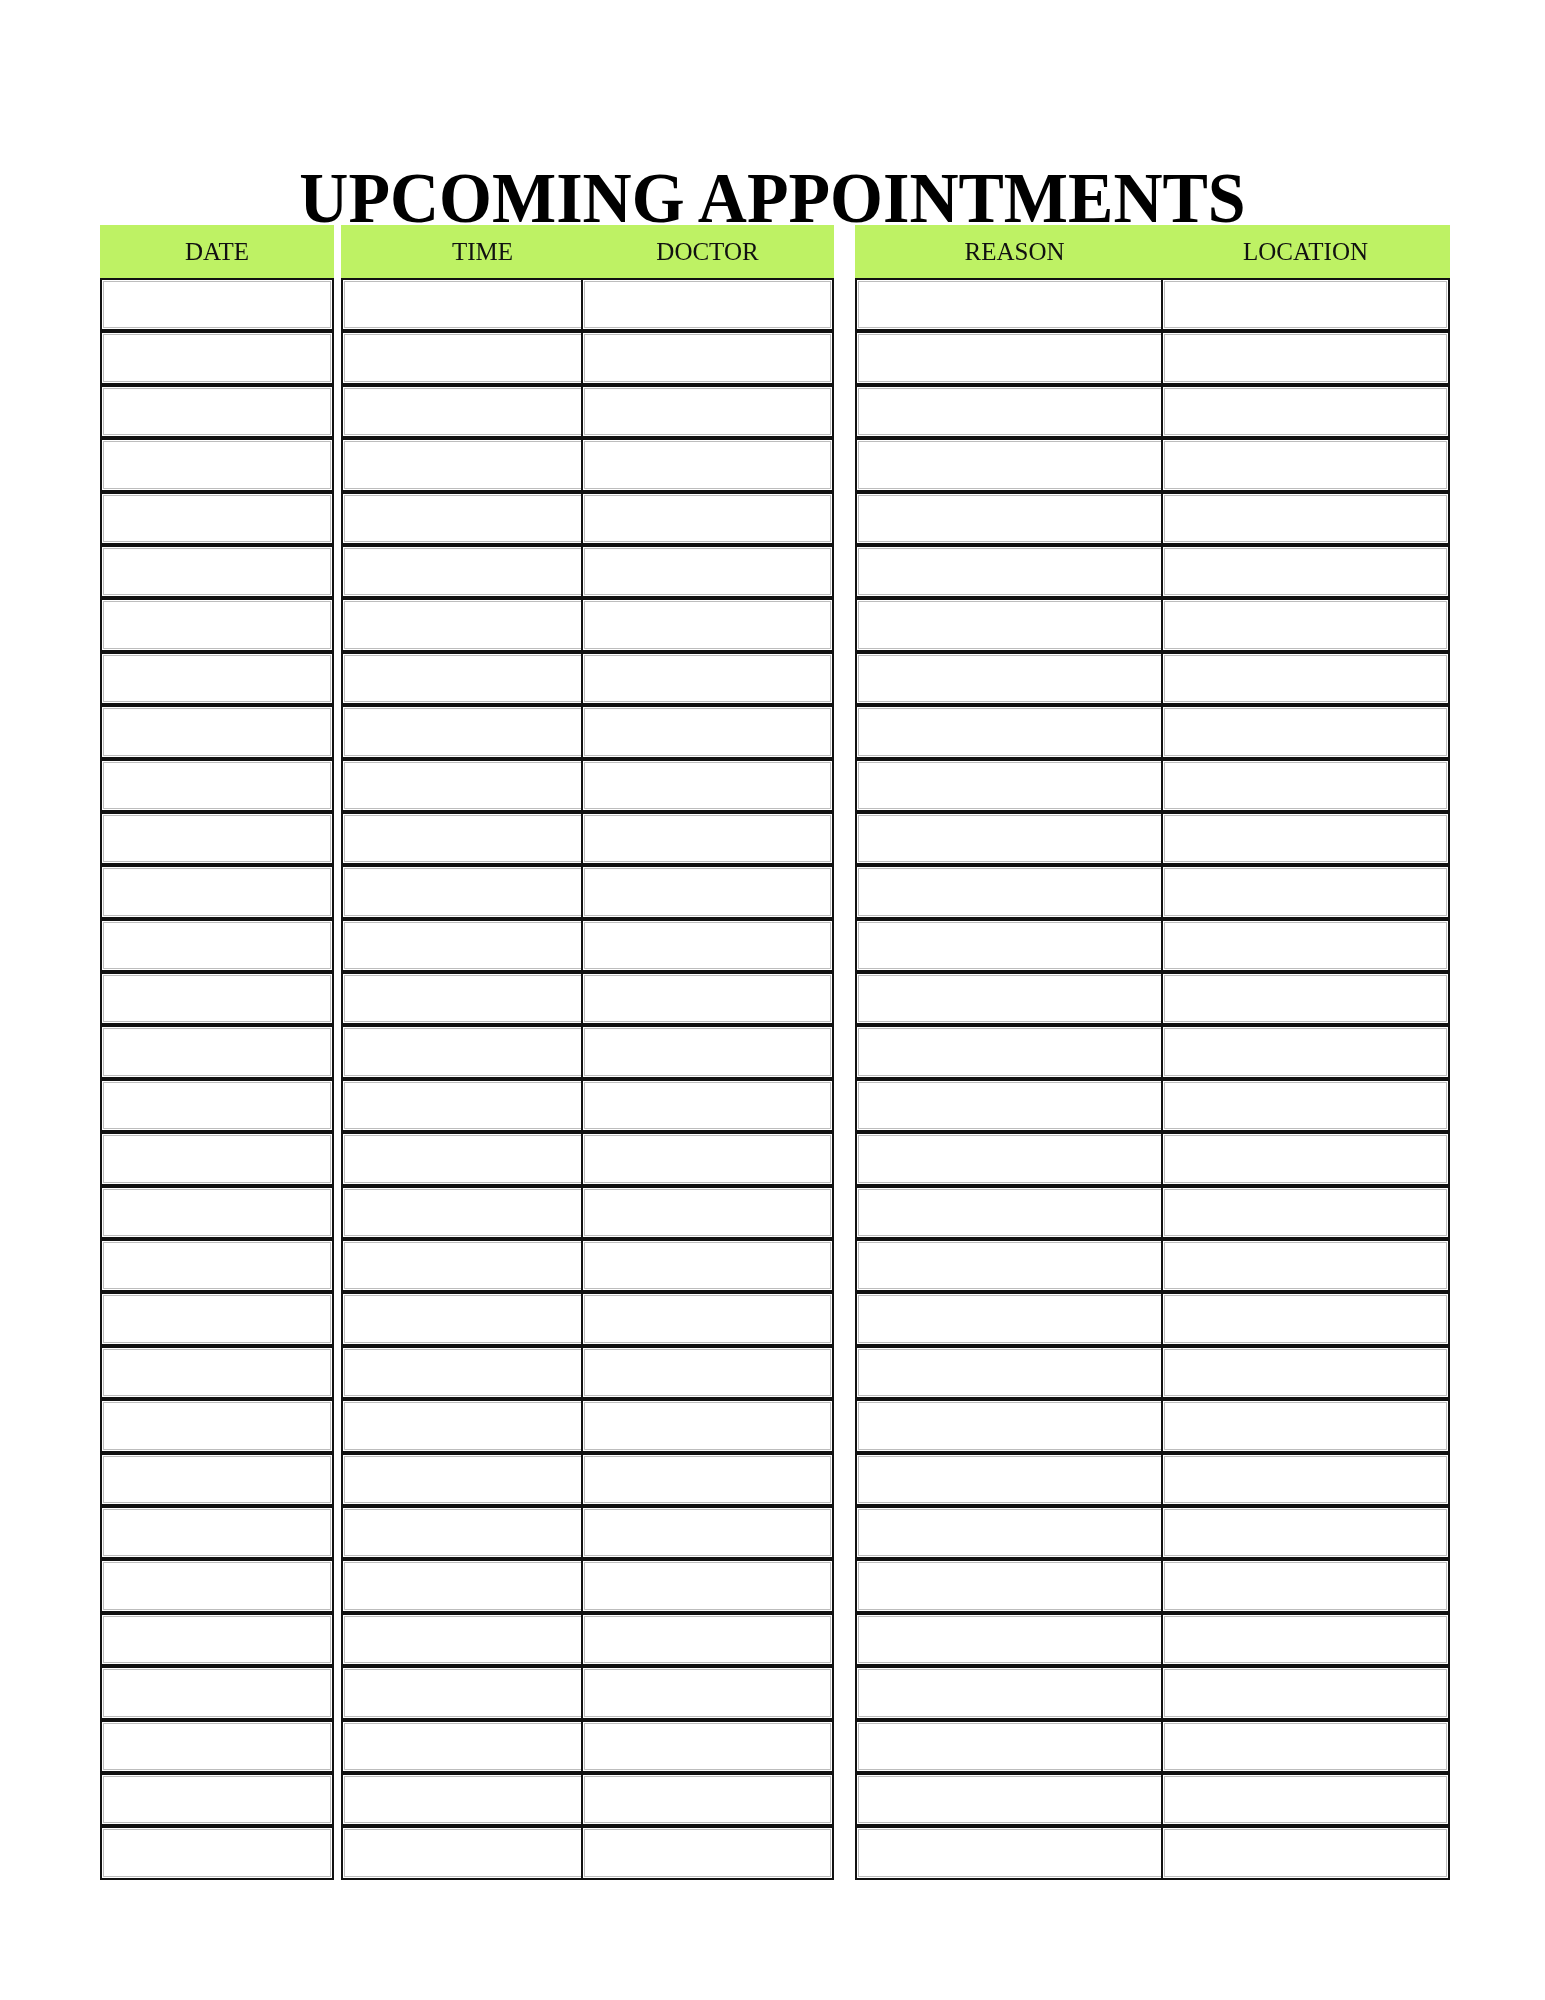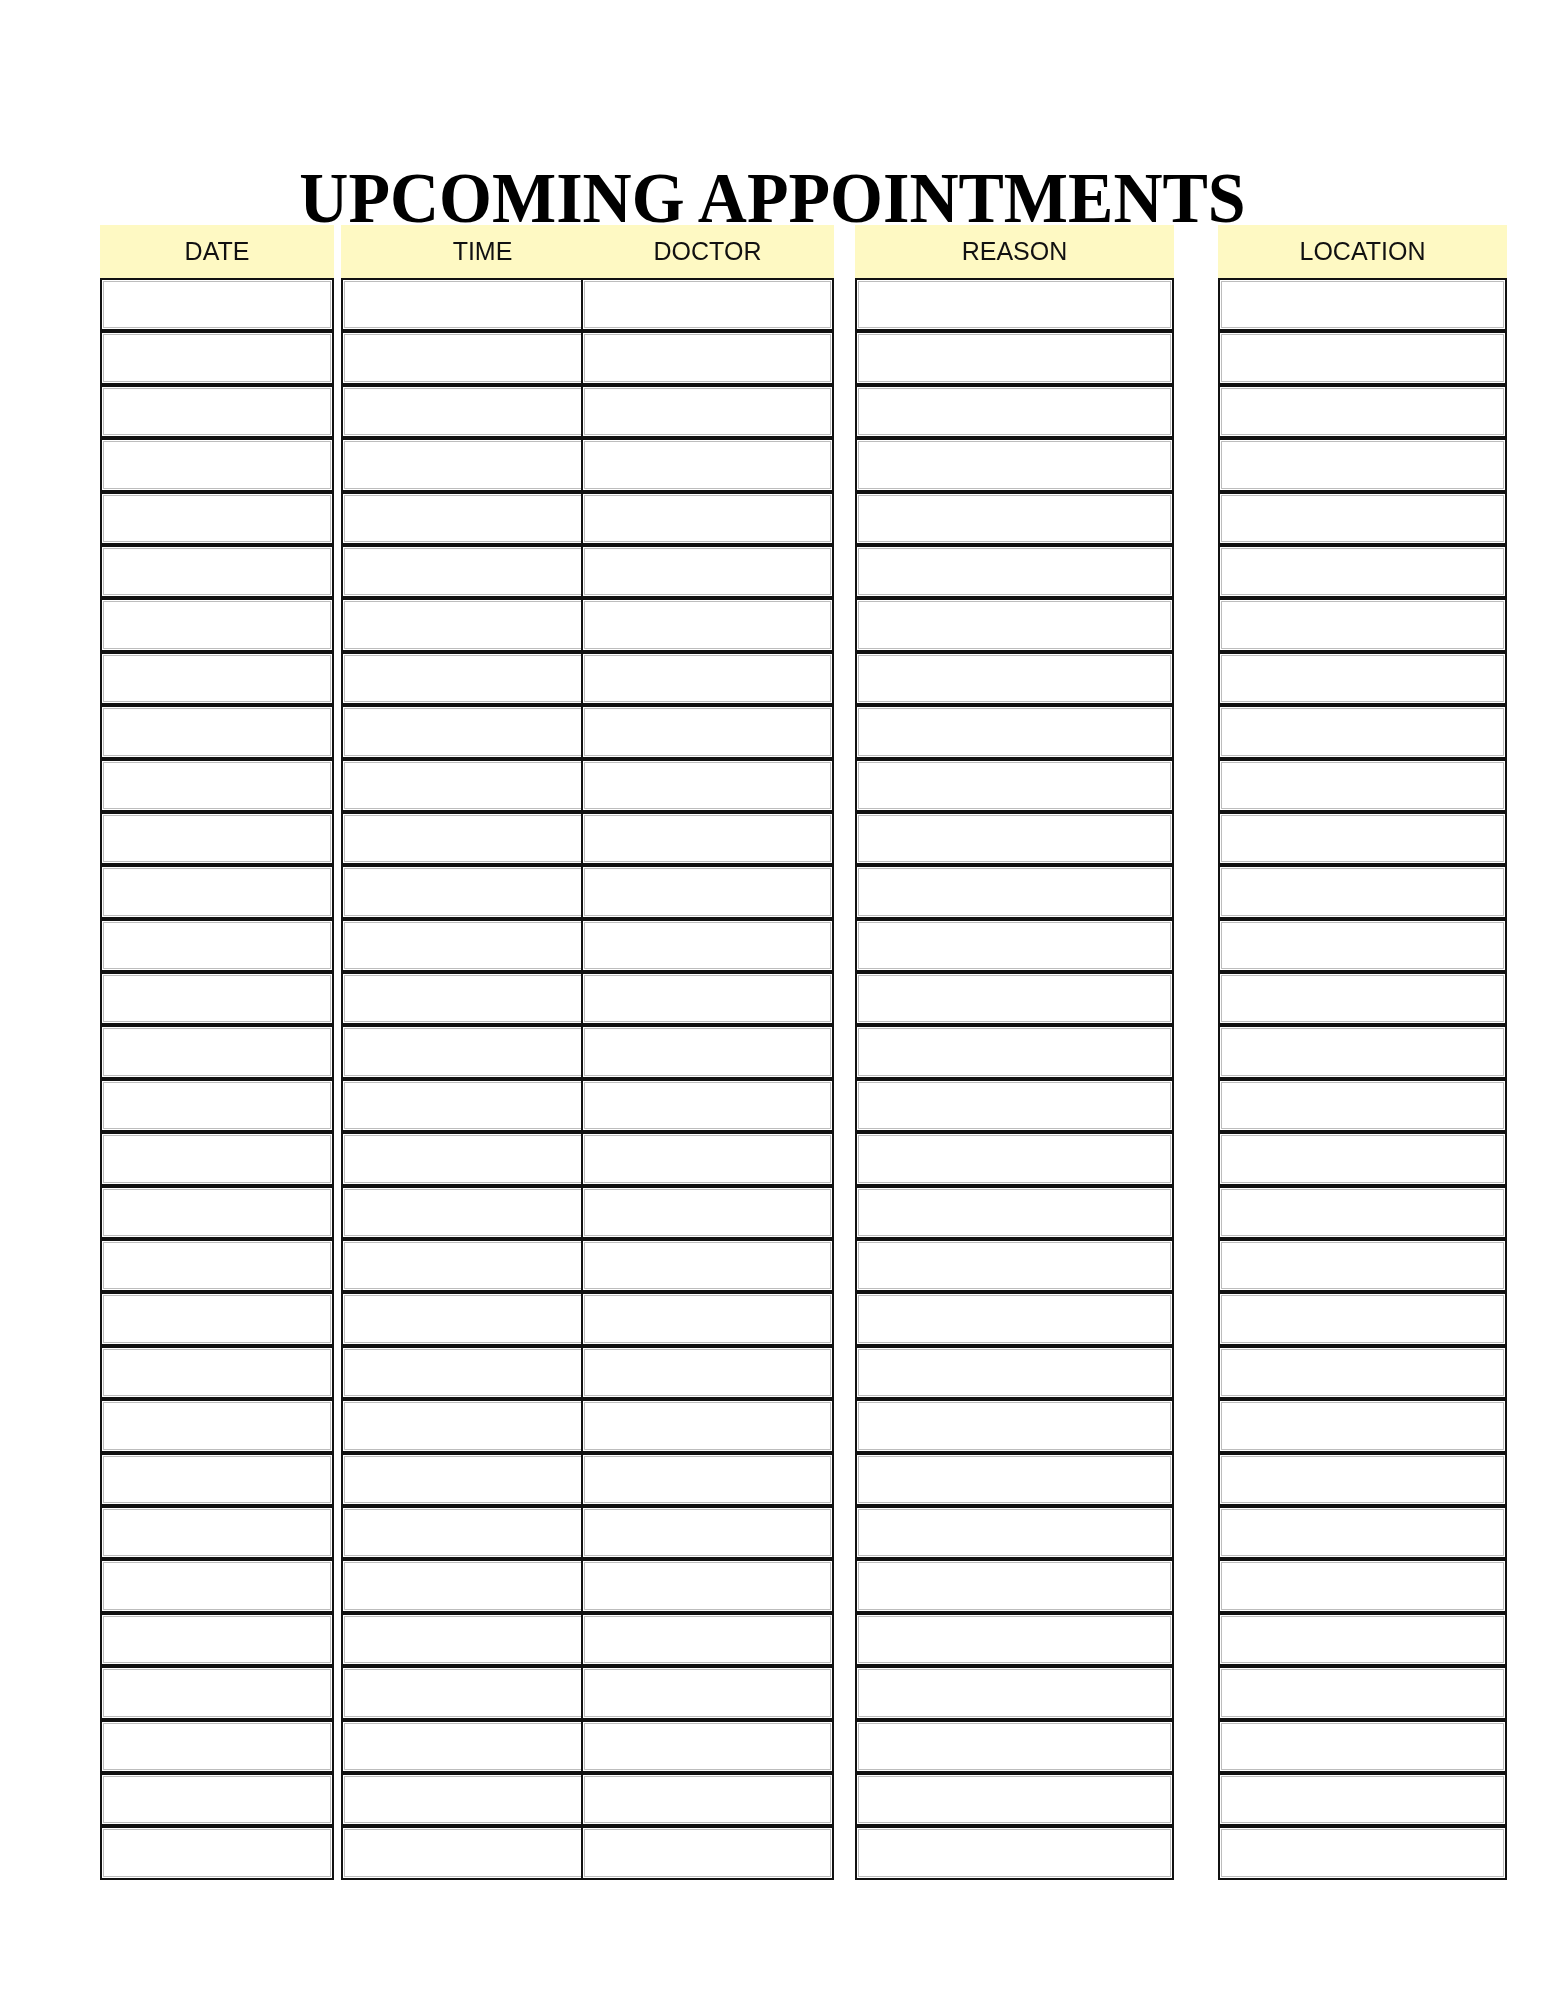--- a/index.html
+++ b/index.html
@@ -7,23 +7,23 @@
   .title {
     position: absolute; left: 0; width: 1545px; top: 112px;
     text-align: center;
     font-family: "Liberation Serif", serif; font-weight: bold;
     font-size: 68px; line-height: 80px; color: #000;
     transform: scaleY(1.05);
     letter-spacing: 0px;
   }
   .col { position: absolute; top: 225px; }
   .hdr {
-    height: 53px; background: #fef9c3;
+    height: 53px; background: #bef264;
     display: flex; align-items: center; justify-content: center;
-    font-family: Liberation Sans, sans-serif; font-size: 25px; color: #111;
+    font-family: Liberation Serif, serif; font-size: 25px; color: #111;
     box-sizing: border-box;
   }
   .cell {
     height: 53.4px; box-sizing: border-box;
     border: 2px solid #111; border-top-width: 2px; border-bottom-width: 2px;
     background: #fff;
     margin-top: 0;
     outline: 1px solid #bdbdbd; outline-offset: -4px;
   }
   .cell + .cell { border-top: 2px solid #111; }
@@ -159,21 +159,21 @@
       <div class="cell"></div>
       <div class="cell"></div>
       <div class="cell"></div>
       <div class="cell"></div>
       <div class="cell"></div>
       <div class="cell"></div>
       <div class="cell"></div>
       <div class="cell"></div>
       <div class="cell"></div>
     </div>
-    <div class="col" style="left: 1218px; width: 289px;">
+    <div class="col" style="left: 1161px; width: 289px;">
       <div class="hdr">LOCATION</div>
       <div class="cell"></div>
       <div class="cell"></div>
       <div class="cell"></div>
       <div class="cell"></div>
       <div class="cell"></div>
       <div class="cell"></div>
       <div class="cell"></div>
       <div class="cell"></div>
       <div class="cell"></div>

